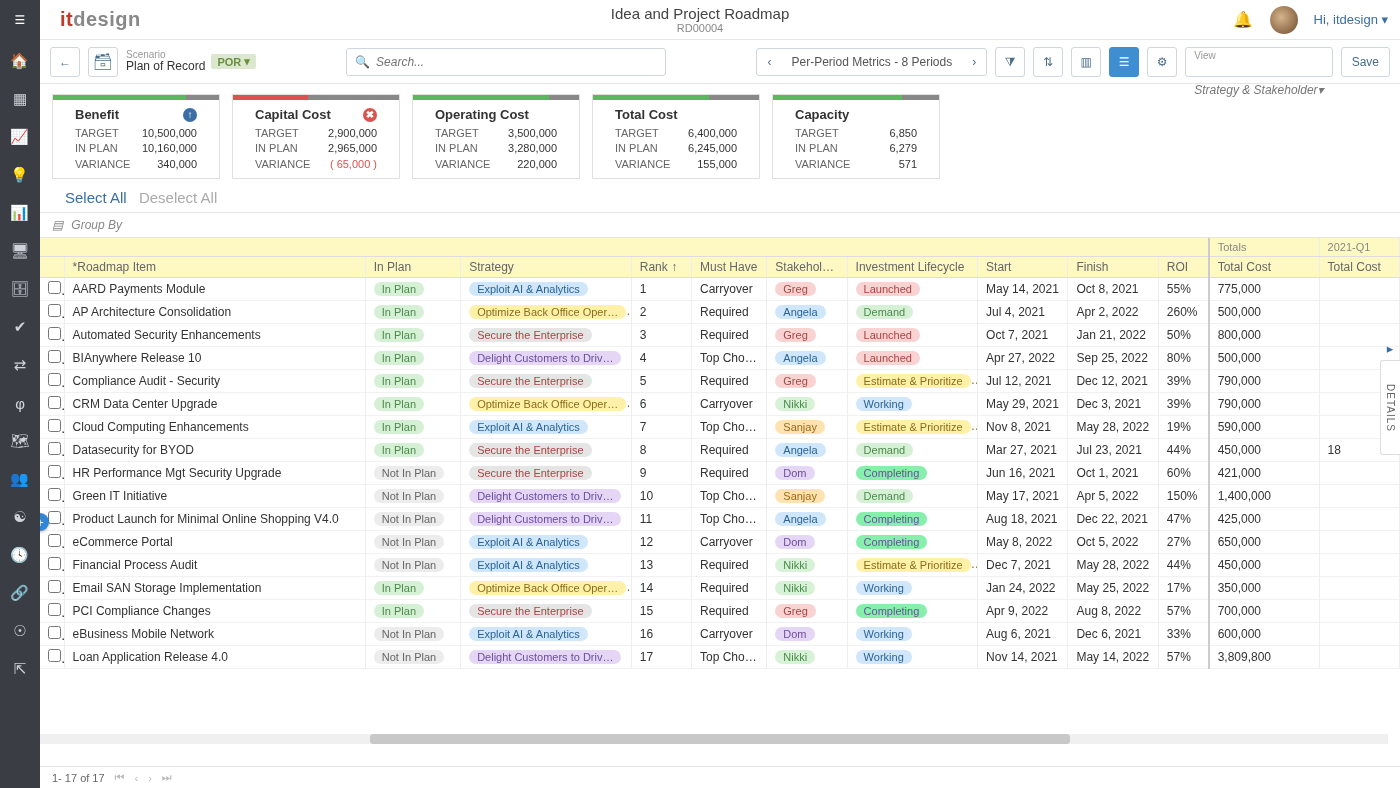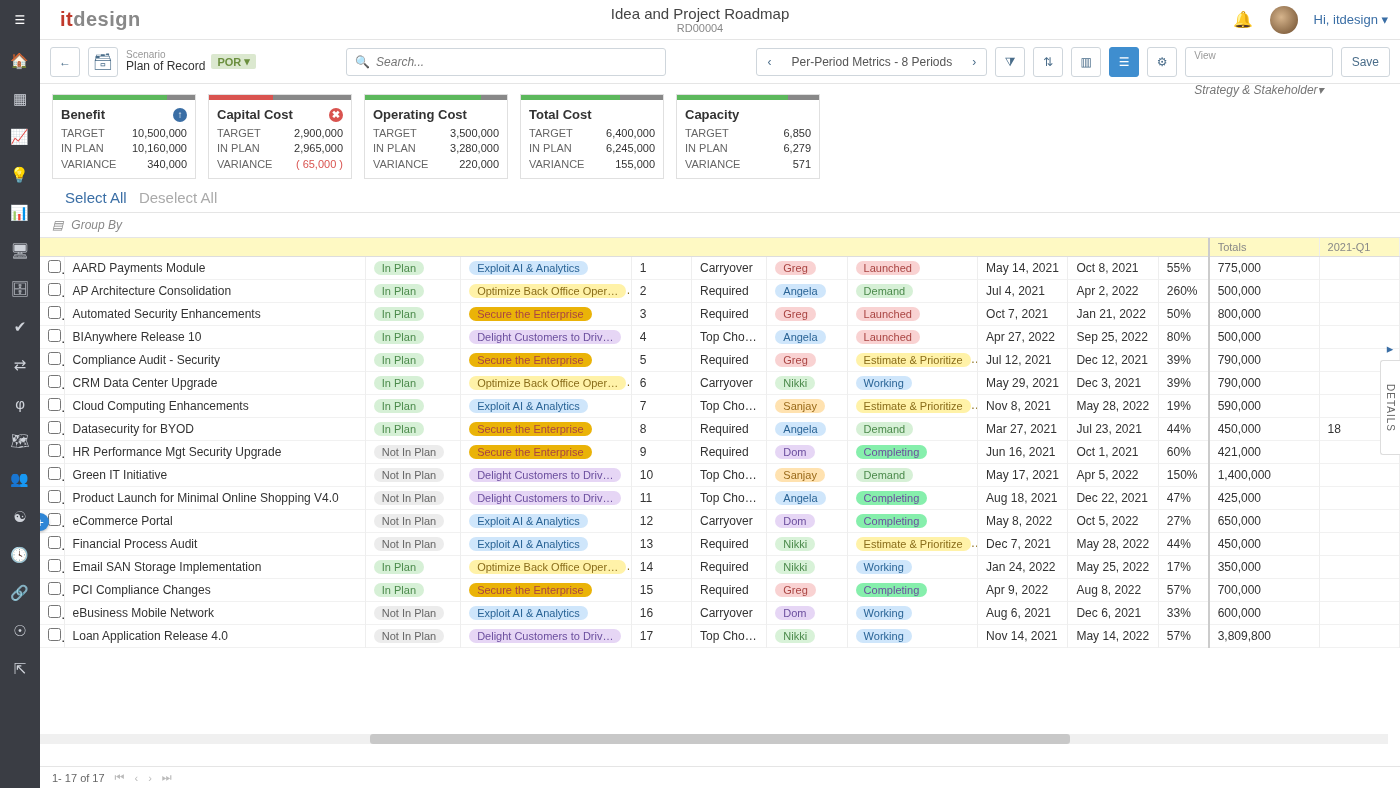--- a/index.html
+++ b/index.html
@@ -40,21 +40,21 @@
 .metric-nav { display:flex; align-items:center; border:1px solid #cfd6dc; border-radius:3px; height:28px; }
 .metric-nav .arr{ width:24px; text-align:center; color:#4a6d8a; cursor:pointer; }
 .metric-nav .txt{ padding:0 10px; color:#555; white-space:nowrap; font-size:12px;}
 .view-box { display:flex; flex-direction:column; line-height:1.1; font-size:11px; border:1px solid #cfd6dc; border-radius:3px; height:30px; padding:2px 8px; min-width:140px; }
 .view-box .lbl{ color:#999; font-size:10px; }
 .view-box .val{ color:#777; font-style:italic; font-size:12px; display:flex; justify-content:space-between; align-items:center;margin-top:23px; }
 .save-btn { height:30px; padding:0 10px; border:1px solid #cfd6dc; border-radius:3px; background:#fff; color:#4a6d8a; font-size:12px; cursor:pointer; }
 
 
 .kpis { display:flex; gap:12px; padding:10px 12px 6px; }
-.kpi { width:144px; border:1px solid #e0e0e0; background:#fff; position:relative; padding:8px 8px 6px; }
+.kpi { width:168px; border:1px solid #e0e0e0; background:#fff; position:relative; padding:8px 22px 6px; }
 .kpi .bar { position:absolute; top:0; left:0; right:0; height:5px; display:flex; }
 .kpi .bar span:first-child{ background:#5cb85c; flex:0 0 var(--g,70%); }
 .kpi .bar span:last-child { background:#888; flex:1; }
 .kpi.cc .bar span:first-child{ background:#d9534f; }
 .kpi .title { font-size:13px; font-weight:600; color:#333; margin-top:4px; margin-bottom:4px; display:flex; justify-content:space-between; align-items:center;}
 .kpi .title .ic { width:14px;height:14px;border-radius:50%;display:inline-flex;align-items:center;justify-content:center;font-size:10px;background:#3a6ea5;color:#fff;}
 .kpi.cc .title .ic{ background:#d9534f; }
 .kpi .row { display:flex; justify-content:space-between; font-size:11px; color:#666; line-height:1.4;}
 .kpi .row .v{ color:#333;margin-left:12px; }
 .kpi .row.neg .v{ color:#d9534f; }
@@ -74,21 +74,21 @@
 table.grid thead tr.h1 th { border-bottom:1px solid #ddd; height:18px; font-size:11px; color:#888;}
 table.grid tbody tr { border-bottom:1px solid #f1f1f1; }
 .chk { width:24px; text-align:center; }
 .chk input{ cursor:pointer; }
 .num { text-align:right; }
 .pill { display:inline-block; padding:1px 8px; border-radius:9px; font-size:11px; }
 .pill.inplan    { background:#d6f0d6; color:#4b8a4b; }
 .pill.notinplan { background:#ececec; color:#666; }
 .pill.st-ai     { background:#cfe6fb; color:#2a6496; }
 .pill.st-opt    { background:#fff2a8; color:#8a6d1a; }
-.pill.st-sec    { background:#eab308; color:#a94442; }
+.pill.st-sec    { background:#e5e5e5; color:#a94442; }
 .pill.st-del    { background:#e6d6f5; color:#6b4e9e; }
 .pill.sh-greg   { background:#f9d2d2; color:#a94442; }
 .pill.sh-angela { background:#cfe6fb; color:#2a6496; }
 .pill.sh-nikki  { background:#d8f2d8; color:#4b8a4b; }
 .pill.sh-sanjay { background:#ffe2b0; color:#9a6a1a; }
 .pill.sh-dom    { background:#e6d6f5; color:#6b4e9e; }
 .pill.lc-launched { background:#f9d2d2; color:#a94442; }
 .pill.lc-demand   { background:#d6f0d6; color:#4b8a4b; }
 .pill.lc-estprio  { background:#fff2a8; color:#8a6d1a; }
 .pill.lc-working  { background:#cfe6fb; color:#2a6496; }
@@ -333,20 +333,35 @@
           <col class="c-roi">
           <col class="c-tcost">
           <col class="c-qcost">
       </colgroup>
       <thead>
         <tr class="h1">
           <th colspan="11"></th>
           <th style="border-left:2px solid #ccc;">Totals</th>
           <th style="border-left:1px solid #ccc;">2021-Q1</th>
         </tr>
+        <tr>
+          <th class="chk"></th>
+          <th>*Roadmap Item</th>
+          <th>In Plan</th>
+          <th>Strategy</th>
+          <th class="num">Rank ↑</th>
+          <th>Must Have</th>
+          <th>Stakeholder</th>
+          <th>Investment Lifecycle</th>
+          <th class="num">Start</th>
+          <th class="num">Finish</th>
+          <th class="num">ROI</th>
+          <th class="num" style="border-left:2px solid #ccc;">Total Cost</th>
+          <th class="num" style="border-left:1px solid #ccc;">Total Cost</th>
+        </tr>
       </thead>
       <tbody id="tbody">
           <tr>
             <td class="chk"><input type="checkbox" style=""></td>
             <td>AARD Payments Module</td>
             <td><span class="pill inplan">In Plan</span></td>
             <td><span class="pill st-ai">Exploit AI &amp; Analytics</span></td>
             <td class="num">1</td>
             <td>Carryover</td>
             <td><span class="pill sh-greg">Greg</span></td>

